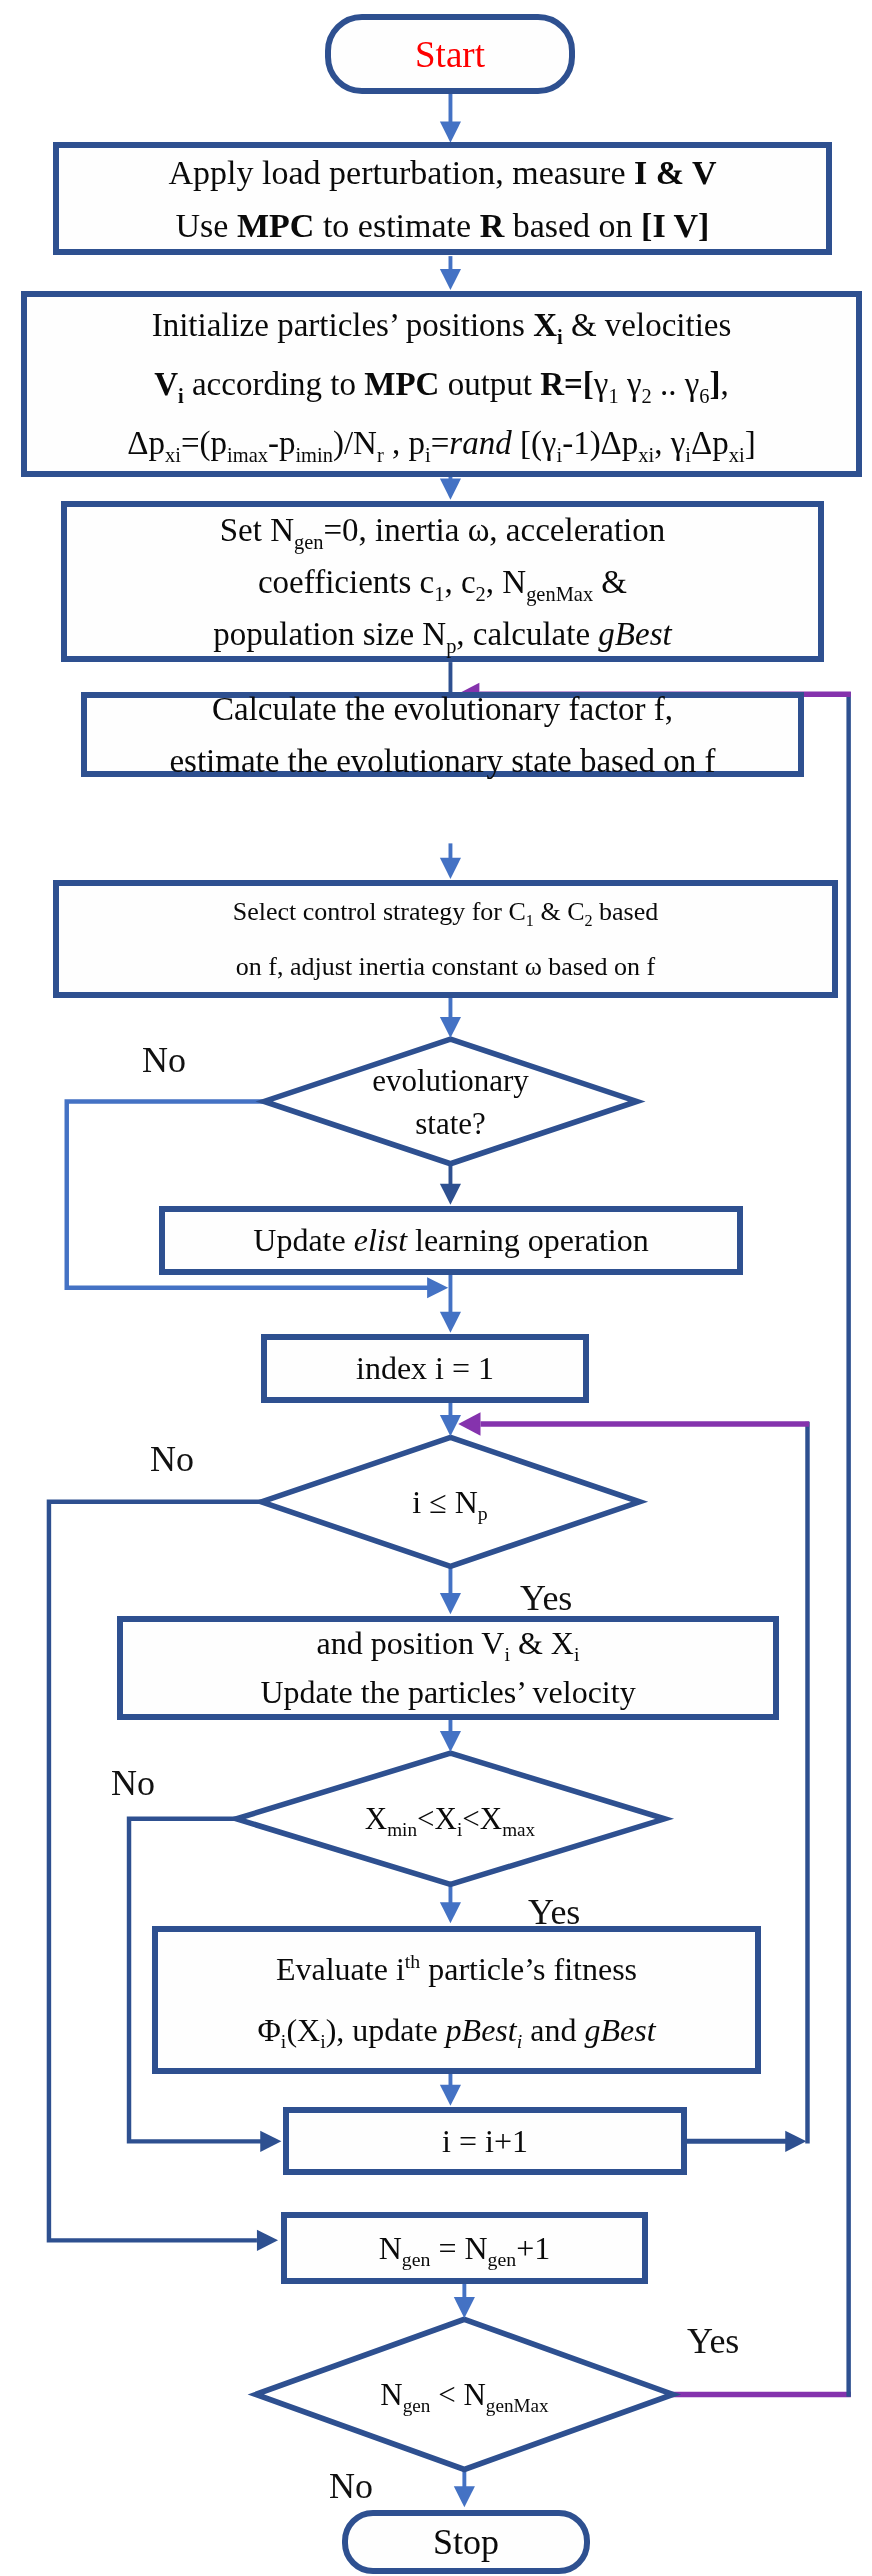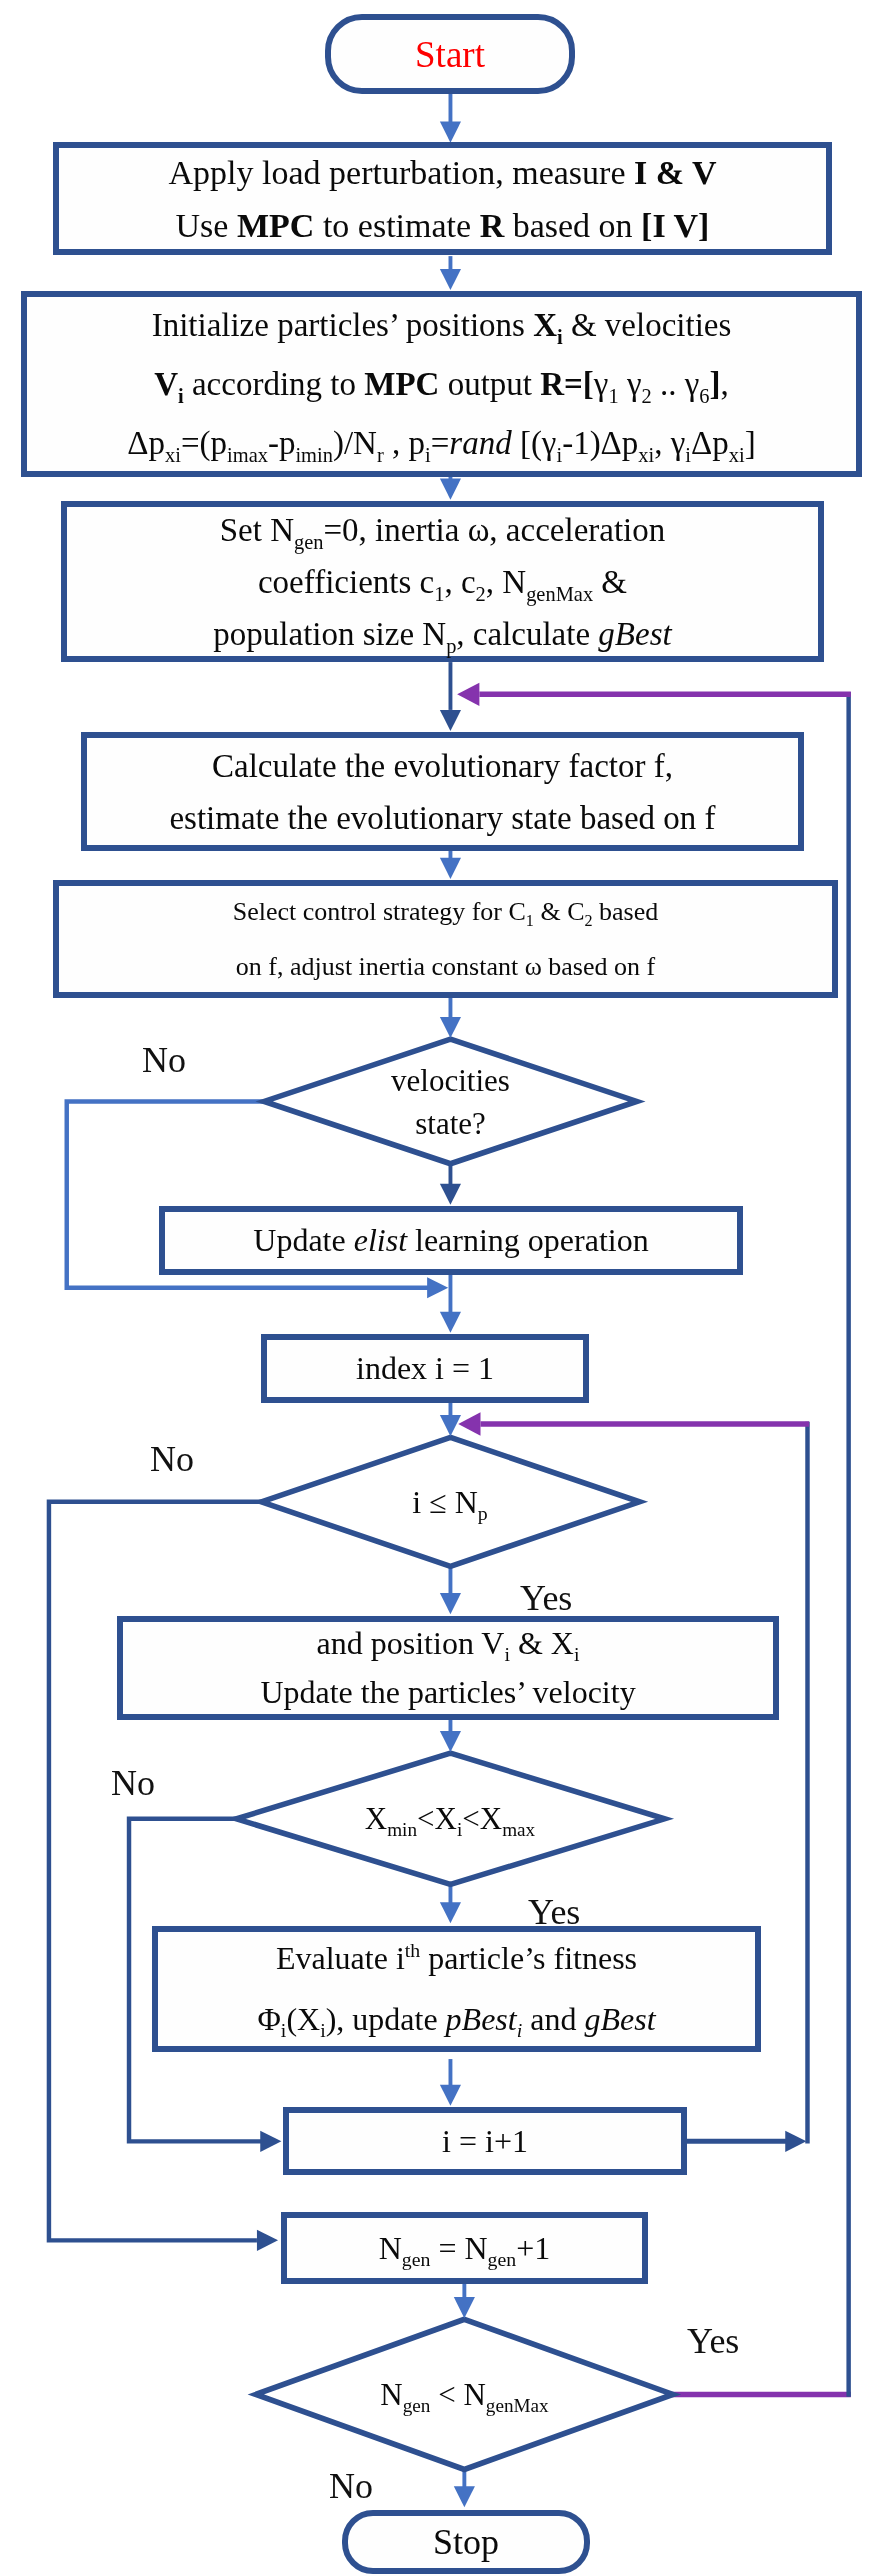--- a/index.html
+++ b/index.html
@@ -147,21 +147,21 @@
       <div class="rline"><span style="font-weight: bold;">V</span><sub style="font-weight: bold;">i</sub><span> according to </span><span style="font-weight: bold;">MPC</span><span> output </span><span style="font-weight: bold;">R=[</span><span>γ</span><sub>1</sub><span> γ</span><sub>2</sub><span> .. </span><span>γ</span><sub>6</sub><span style="font-weight: bold;">]</span><span>,</span></div>
       <div class="rline"><span>Δp</span><sub>xi</sub><span>=(p</span><sub>imax</sub><span>-p</span><sub>imin</sub><span>)/N</span><sub>r</sub><span> , p</span><sub>i</sub><span>=</span><span style="font-style: italic;">rand</span><span> [(γ</span><sub>i</sub><span>-1)Δp</span><sub>xi</sub><span>, γ</span><sub>i</sub><span>Δp</span><sub>xi</sub><span>]</span></div>
     </div>
 
   <div id="n-b3" class="node" style="left:61px;top:501px;width:763px;height:161px;">
       <div class="rline"><span>Set N</span><sub>gen</sub><span>=0, inertia ω, acceleration</span></div>
       <div class="rline"><span>coefficients c</span><sub>1</sub><span>, c</span><sub>2</sub><span>, N</span><sub>genMax</sub><span> &amp;</span></div>
       <div class="rline"><span>population size N</span><sub>p</sub><span>, calculate </span><span style="font-style: italic;">gBest</span></div>
     </div>
 
-  <div id="n-b4" class="node" style="left:81px;top:732px;width:723px;height:119px;">
+  <div id="n-b4" class="node" style="left:81px;top:692px;width:723px;height:85px;">
       <div class="rline"><span>Calculate the evolutionary factor f,</span></div>
       <div class="rline"><span>estimate the evolutionary state based on f</span></div>
     </div>
 
   <div id="n-b5" class="node" style="left:53px;top:880px;width:785px;height:118px;">
       <div class="rline"><span>Select control strategy for C</span><sub>1</sub><span> &amp; C</span><sub>2</sub><span> based</span></div>
       <div class="rline"><span>on f, adjust inertia constant ω based on f</span></div>
     </div>
 
   <div id="n-elist" class="node thin" style="left:159px;top:1206px;width:584px;height:69px;">
@@ -170,39 +170,39 @@
 
   <div id="n-index" class="node thin" style="left:261px;top:1334px;width:328px;height:69px;">
       <div class="rline"><span>index i = 1</span></div>
     </div>
 
   <div id="n-update" class="node" style="left:117px;top:1616px;width:662px;height:104px;">
       <div class="rline"><span>and position V</span><sub>i</sub><span> &amp; X</span><sub>i</sub></div>
       <div class="rline"><span>Update the particles’ velocity</span></div>
     </div>
 
-  <div id="n-eval" class="node" style="left:152px;top:1926px;width:609px;height:126px;">
+  <div id="n-eval" class="node" style="left:152px;top:1926px;width:609px;height:148px;">
       <div class="rline"><span>Evaluate i</span><sup>th</sup><span> particle’s fitness</span></div>
       <div class="rline"><span>Φ</span><sub>i</sub><span>(X</span><sub>i</sub><span>), update </span><span style="font-style: italic;">pBest</span><sub style="font-style: italic;">i</sub><span> and </span><span style="font-style: italic;">gBest</span></div>
     </div>
 
   <div id="n-iplus" class="node thin" style="left:283px;top:2107px;width:404px;height:68px;">
       <div class="rline"><span>i = i+1</span></div>
     </div>
 
   <div id="n-ngen" class="node thin" style="left:281px;top:2212px;width:367px;height:72px;">
       <div class="rline"><span>N</span><sub>gen</sub><span> = N</span><sub>gen</sub><span>+1</span></div>
     </div>
 
   <div id="n-stop" class="node terminal" style="left:342px;top:2510px;width:248px;height:64px;border-radius:31px;">
       <div class="rline"><span>Stop</span></div>
     </div>
 
   <div id="dt-conv" class="dtext" style="left:264px;top:1046px;width:373px;height:111px;">
-      <div class="rline"><span>velocities</span></div>
+      <div class="rline"><span>evolutionary</span></div>
       <div class="rline"><span>state?</span></div>
     </div>
 
   <div id="dt-bounds" class="dtext" style="left:236px;top:1758px;width:428px;height:122px;">
       <div class="rline"><span>X</span><sub>min</sub><span>&lt;X</span><sub>i</sub><span>&lt;X</span><sub>max</sub></div>
     </div>
 
   <div id="dt-ilenp" class="dtext" style="left:261px;top:1442px;width:378px;height:120px;">
       <div class="rline"><span>i ≤ N</span><sub>p</sub></div>
     </div>

